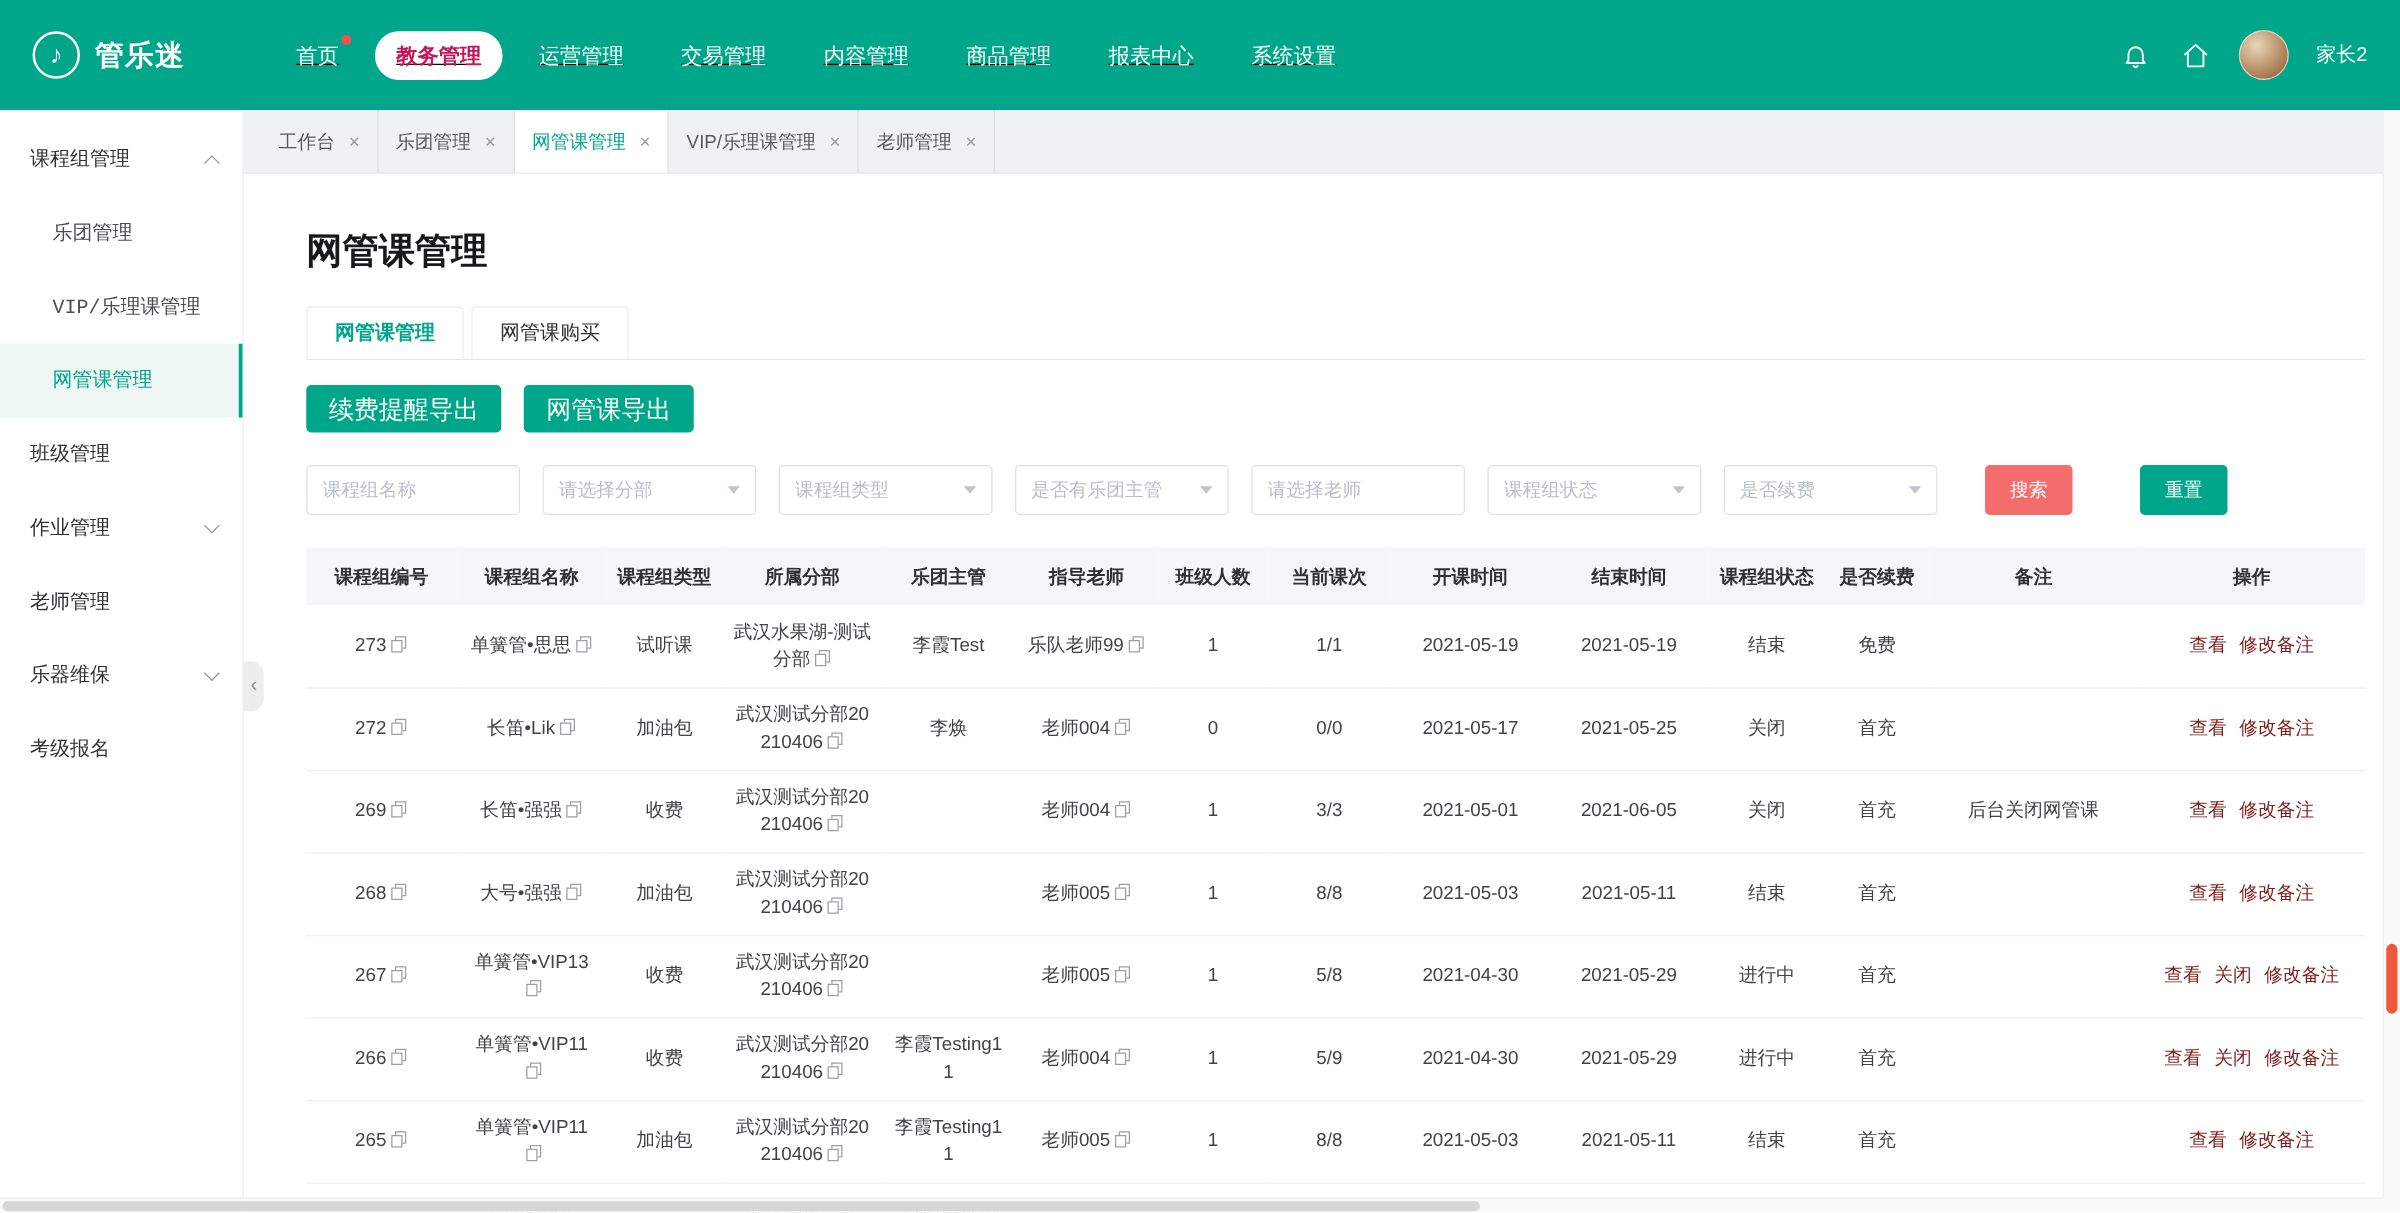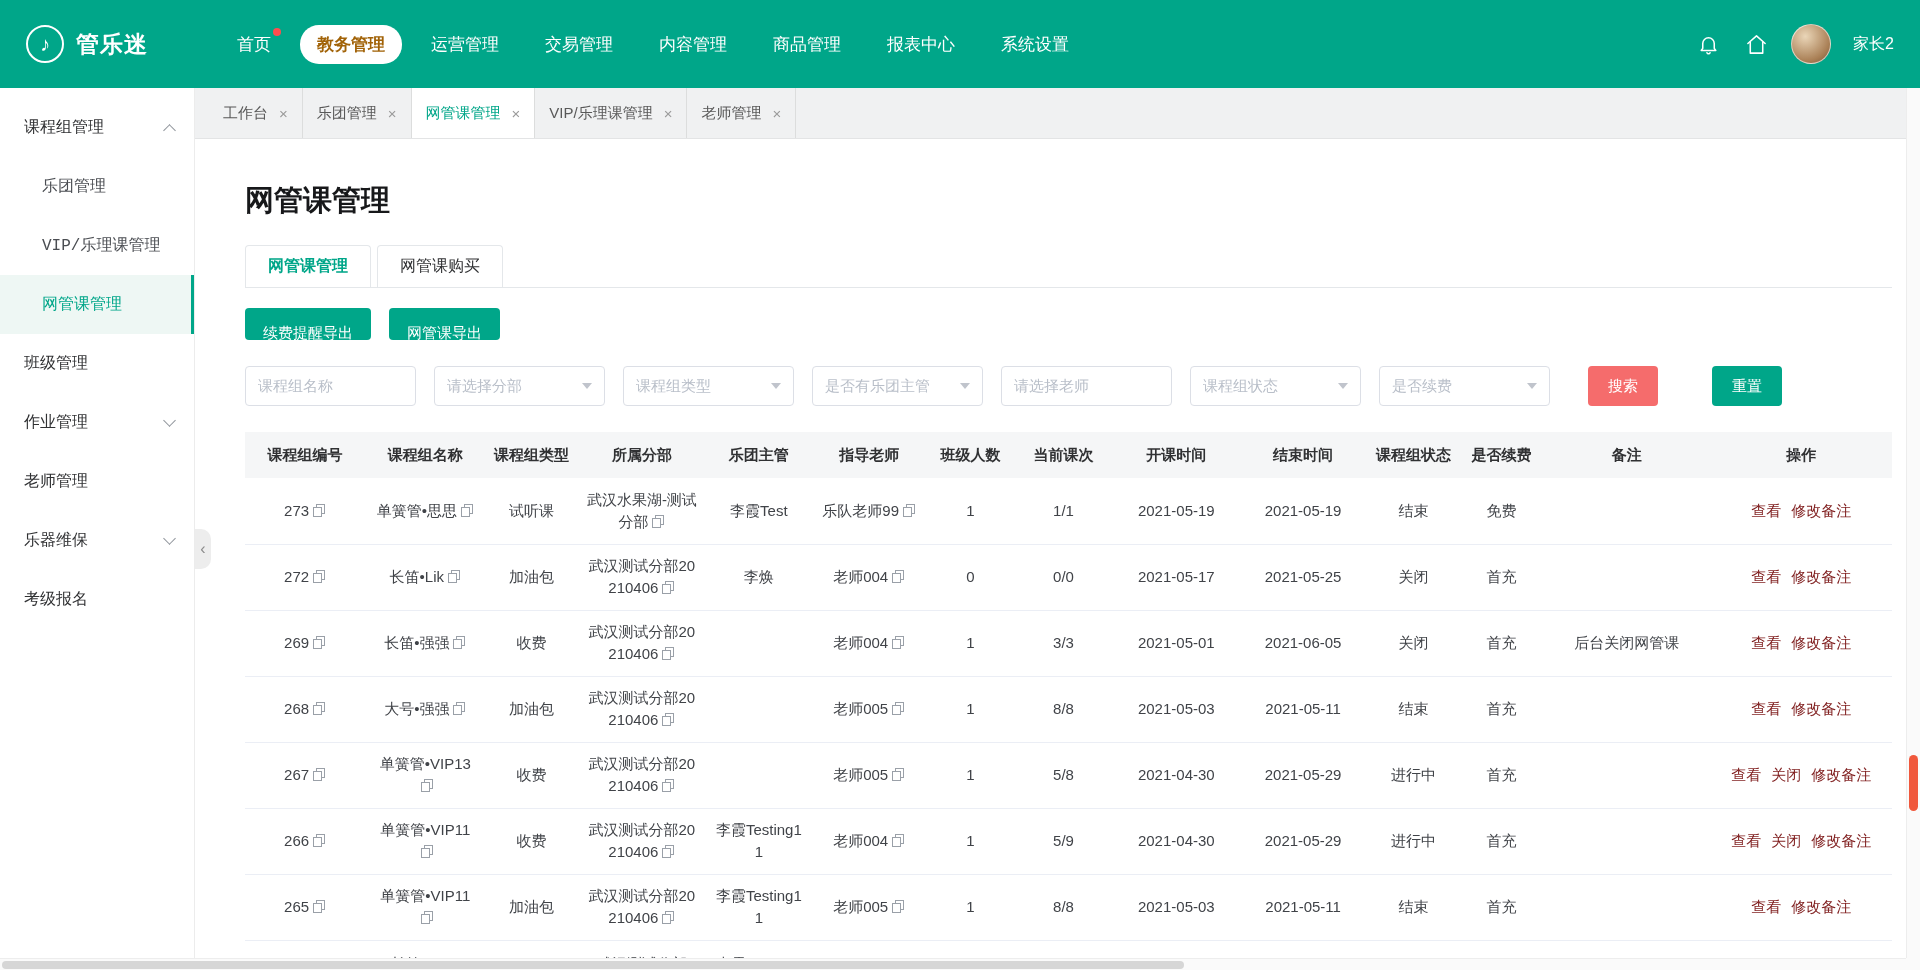--- a/index.html
+++ b/index.html
@@ -6,23 +6,23 @@
   html,body { width:1920px; height:970px; overflow:hidden; background:#fff;
               font-family:"Liberation Sans","DejaVu Sans",sans-serif; }
   .app { width:1920px; height:970px; position:relative; overflow:hidden; }
 
   
   .header { height:88px; background:#00A689; display:flex; align-items:center; padding:0 26px; }
   .brand { display:flex; align-items:center; gap:12px; color:#fff; min-width:160px; cursor:pointer; }
   .logo { width:38px; height:38px; border:2px solid #fff; border-radius:50%;
           display:flex; align-items:center; justify-content:center; font-size:20px; color:#fff; }
   .brand-name { font-size:23px; font-weight:bold; letter-spacing:1px; }
-  .top-nav { display:flex; align-items:center; gap:12px; margin-left:34px; }
+  .top-nav { display:flex; align-items:center; gap:12px; margin-left:34px;text-decoration:underline; }
   .nav-item { position:relative; color:#fff; font-size:17px; padding:8px 17px; border-radius:19px; cursor:pointer; white-space:nowrap; }
-  .nav-item.active { background:#fff; color:#a16207; font-weight:bold; }
+  .nav-item.active { background:#fff; color:#be185d; font-weight:bold; }
   .nav-badge { position:absolute; top:3px; right:7px; width:8px; height:8px; background:#ff4d4f; border-radius:50%; }
   .header-right { margin-left:auto; display:flex; align-items:center; gap:22px; }
   .hicon { width:26px; height:26px; display:flex; align-items:center; justify-content:center; cursor:pointer; }
   .avatar { width:40px; height:40px; border-radius:50%;
             background:radial-gradient(circle at 35% 30%, #ead6b8, #a97f55 68%, #6f5236);
             border:1px solid rgba(255,255,255,.6); cursor:pointer; }
   .user-name { color:#fff; font-size:16px; cursor:pointer; }
 
   
   .body-wrap { display:flex; height:882px; }
@@ -46,22 +46,22 @@
   .content { flex:1; background:#fff; padding:0 28px 0 50px; overflow:hidden; }
   .page-title { margin-top:42px; font-size:29px; font-weight:bold; color:#17181a; }
 
   .subtabs { margin-top:24px; display:flex; border-bottom:1px solid #e4e7ea; }
   .subtab { height:42px; display:flex; align-items:center; padding:0 22px; margin-right:6px;
             border:1px solid #e4e7ea; border-bottom:none; border-radius:4px 4px 0 0;
             font-size:16px; color:#303133; background:#fff; cursor:pointer; }
   .subtab.active { color:#00A689; font-weight:bold; }
 
   .export-row { margin-top:20px; display:flex; gap:18px; }
-  .btn-teal { background:#00A689; color:#fff; border:none; height:28px; padding:16px 18px;
-              border-radius:4px; font-size:15px; cursor:pointer; font-family:inherit; }
+  .btn-teal { background:#00A689; color:#fff; border:none; height:38px; padding:4px 18px;
+              border-radius:4px; font-size:20px; cursor:pointer; font-family:inherit; }
 
   .filter-row { margin-top:26px; display:flex; align-items:center; gap:18px; }
   .filter { width:171px; height:40px; border:1px solid #dcdfe6; border-radius:4px; background:#fff;
             display:flex; align-items:center; justify-content:space-between; padding:0 12px; cursor:pointer; }
   .filter .ph { color:#b9bfc9; font-size:15px; white-space:nowrap; overflow:hidden; }
   .caret { width:0; height:0; border-left:5px solid transparent; border-right:5px solid transparent;
            border-top:6px solid #c0c4cc; flex:none; margin-left:6px; }
   .btn-search { background:#F56C6C; color:#fff; border:none; height:40px; padding:0 20px;
                 border-radius:4px; font-size:15px; margin-left:20px; cursor:pointer; font-family:inherit; }
   .btn-reset { background:#00A689; color:#fff; border:none; height:40px; padding:0 20px;

